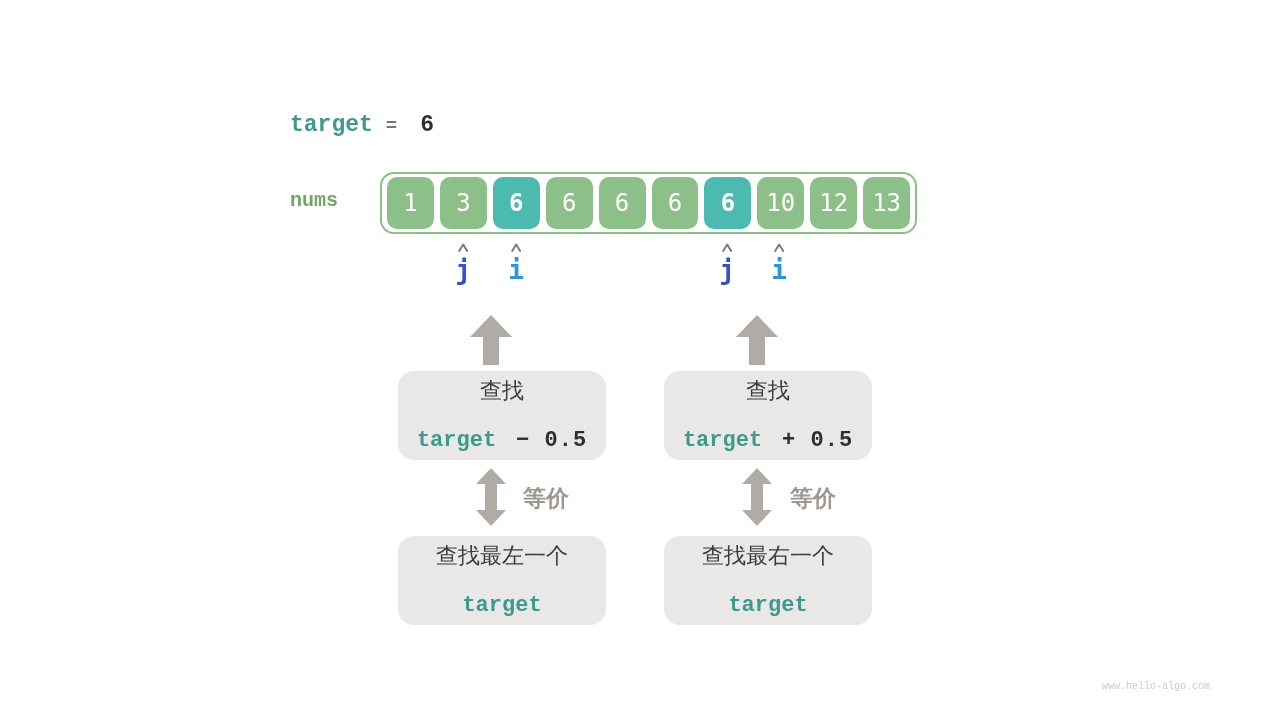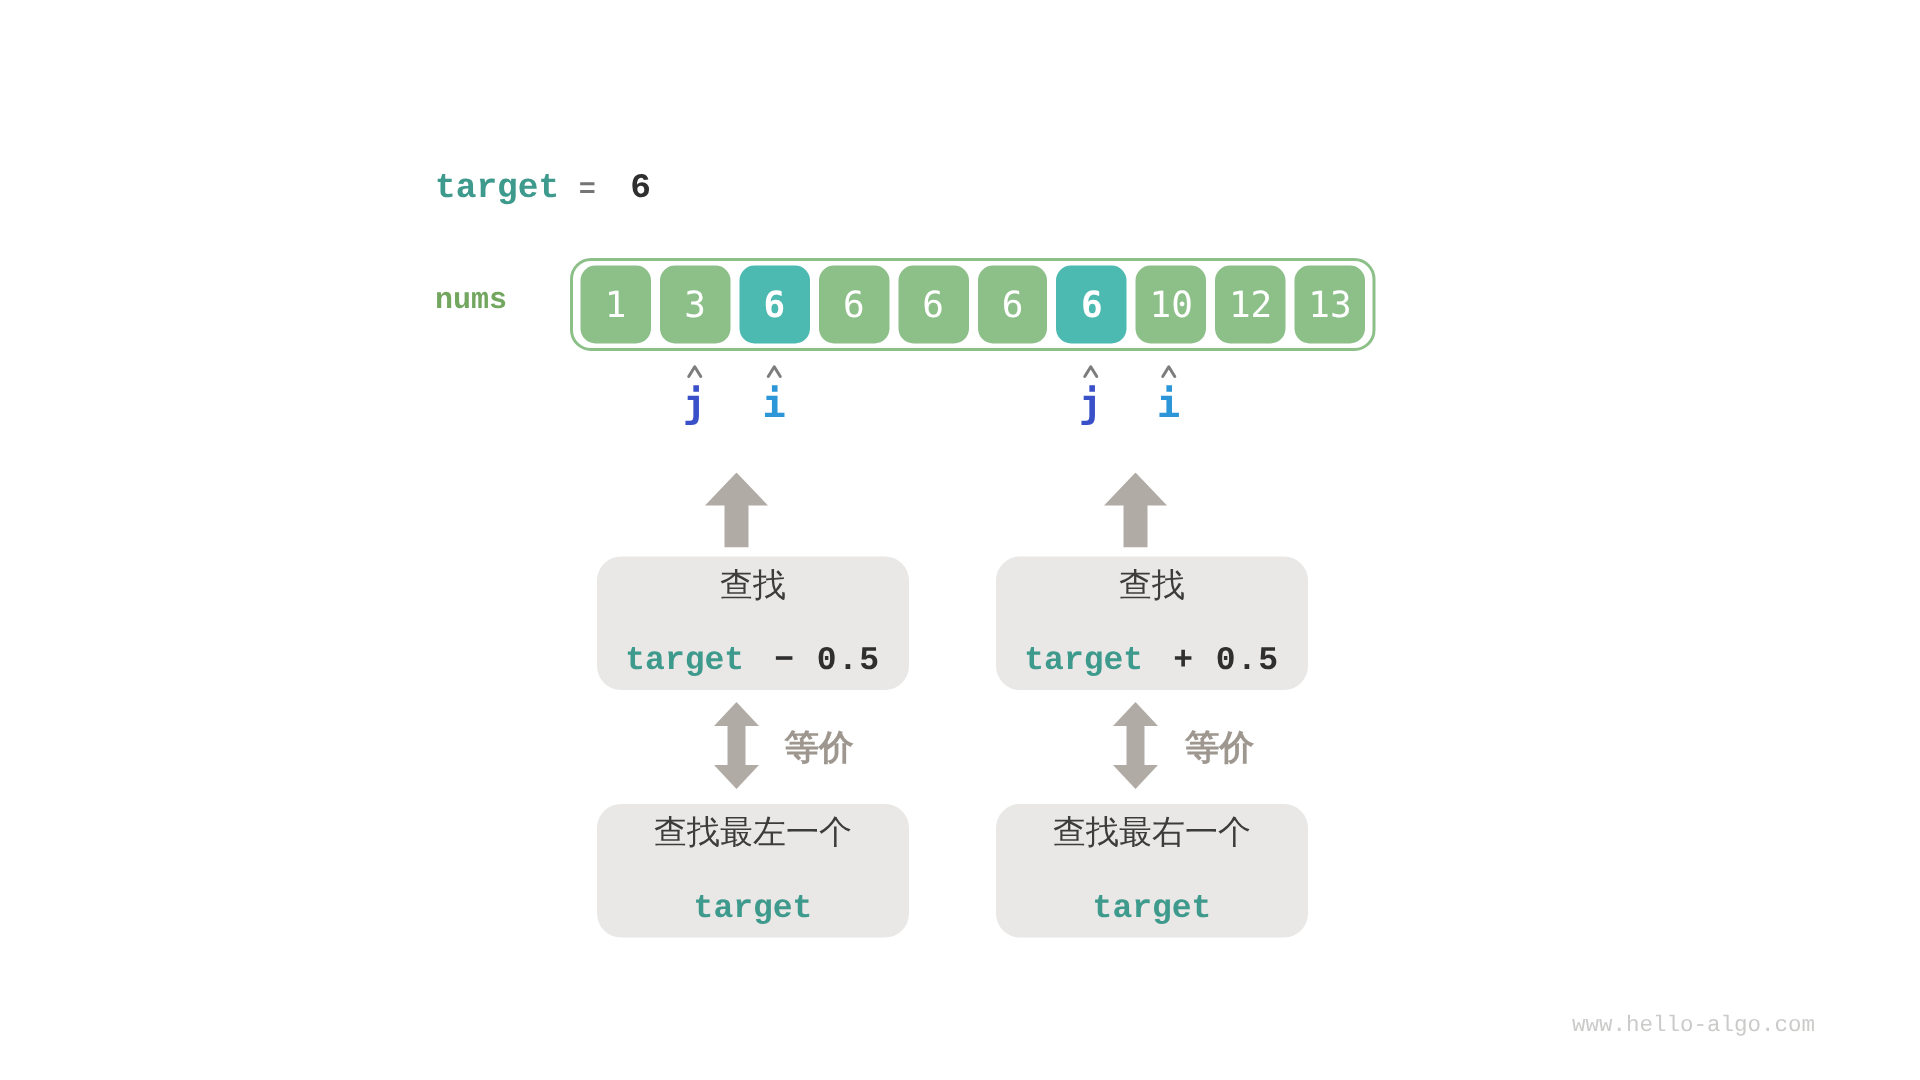--- a/index.html
+++ b/index.html
@@ -101,21 +101,21 @@
   
   .equiv-label {
     position:absolute; top:483px;
     color:var(--equiv-gray); font-weight:bold; font-size:23px;
   }
 
   
   .watermark {
     position:absolute; right:70px; bottom:28px;
     color:var(--watermark-gray);
-    font-size:15px;
+    font-size:10px;
   }
 </style>
 </head>
 <body>
 
 <div class="canvas">
 
   <div class="target-line">
     <span class="target-var mono">target</span>
     <span class="target-eq mono">=</span>

